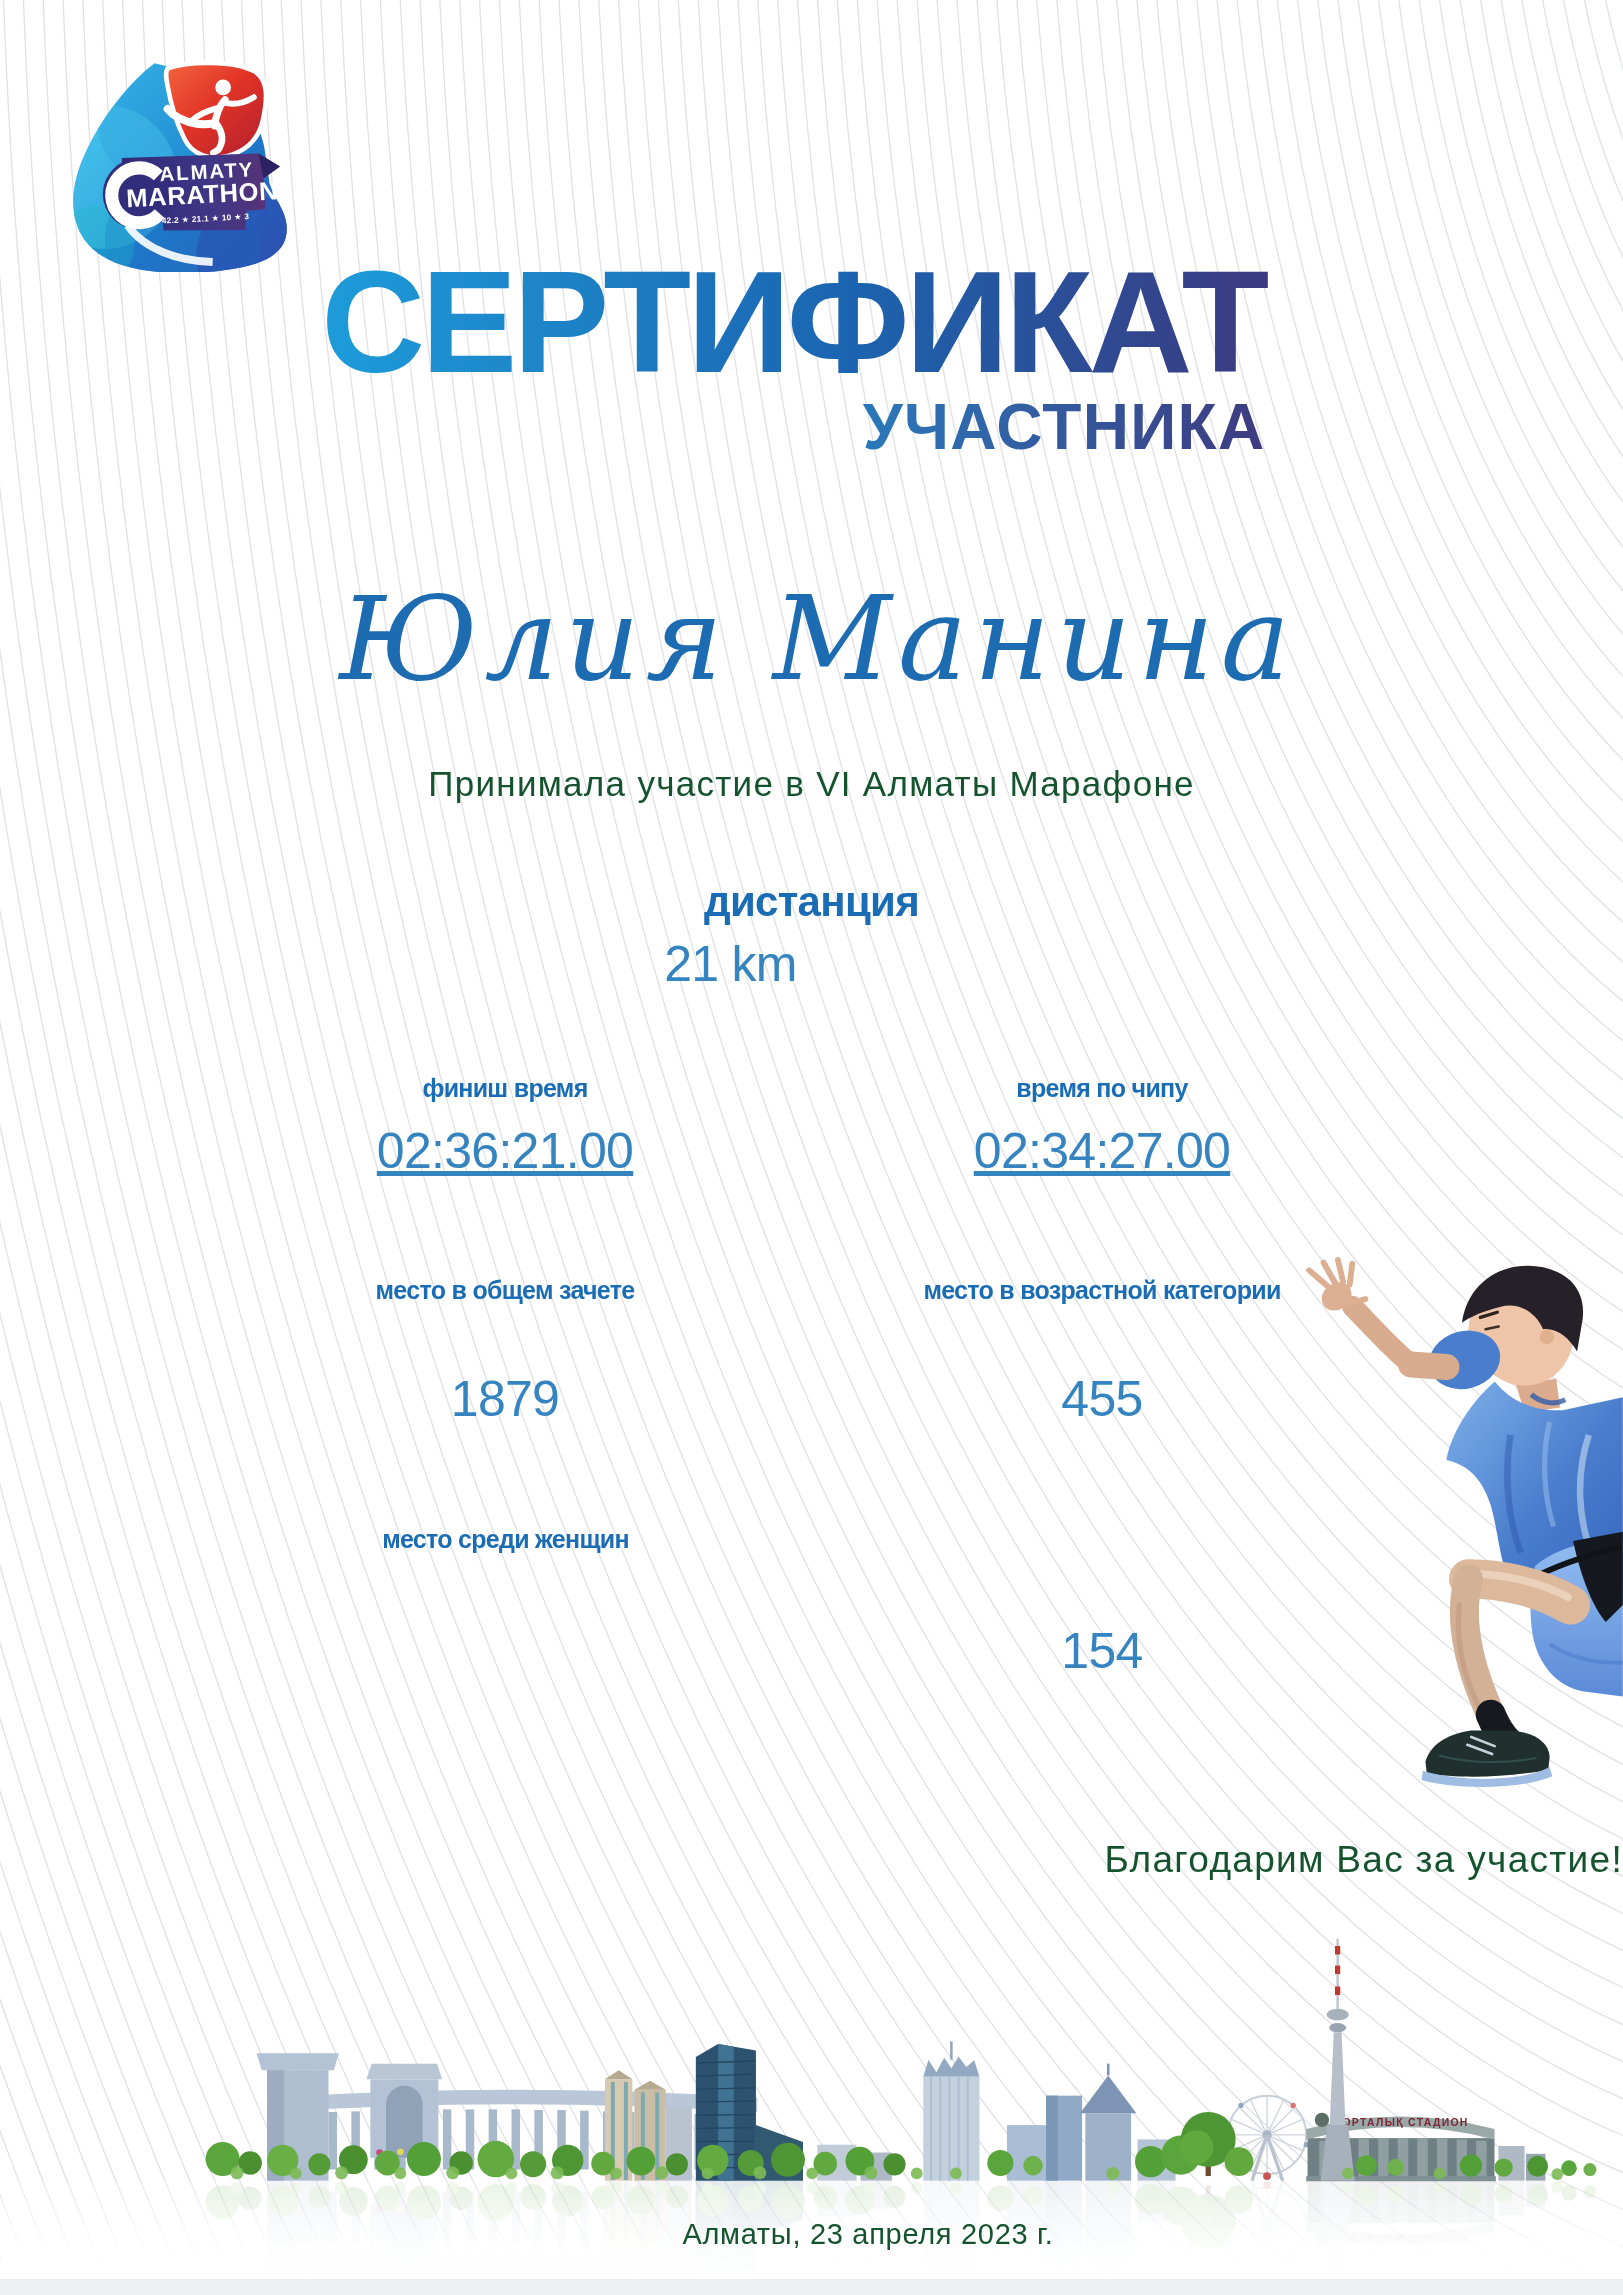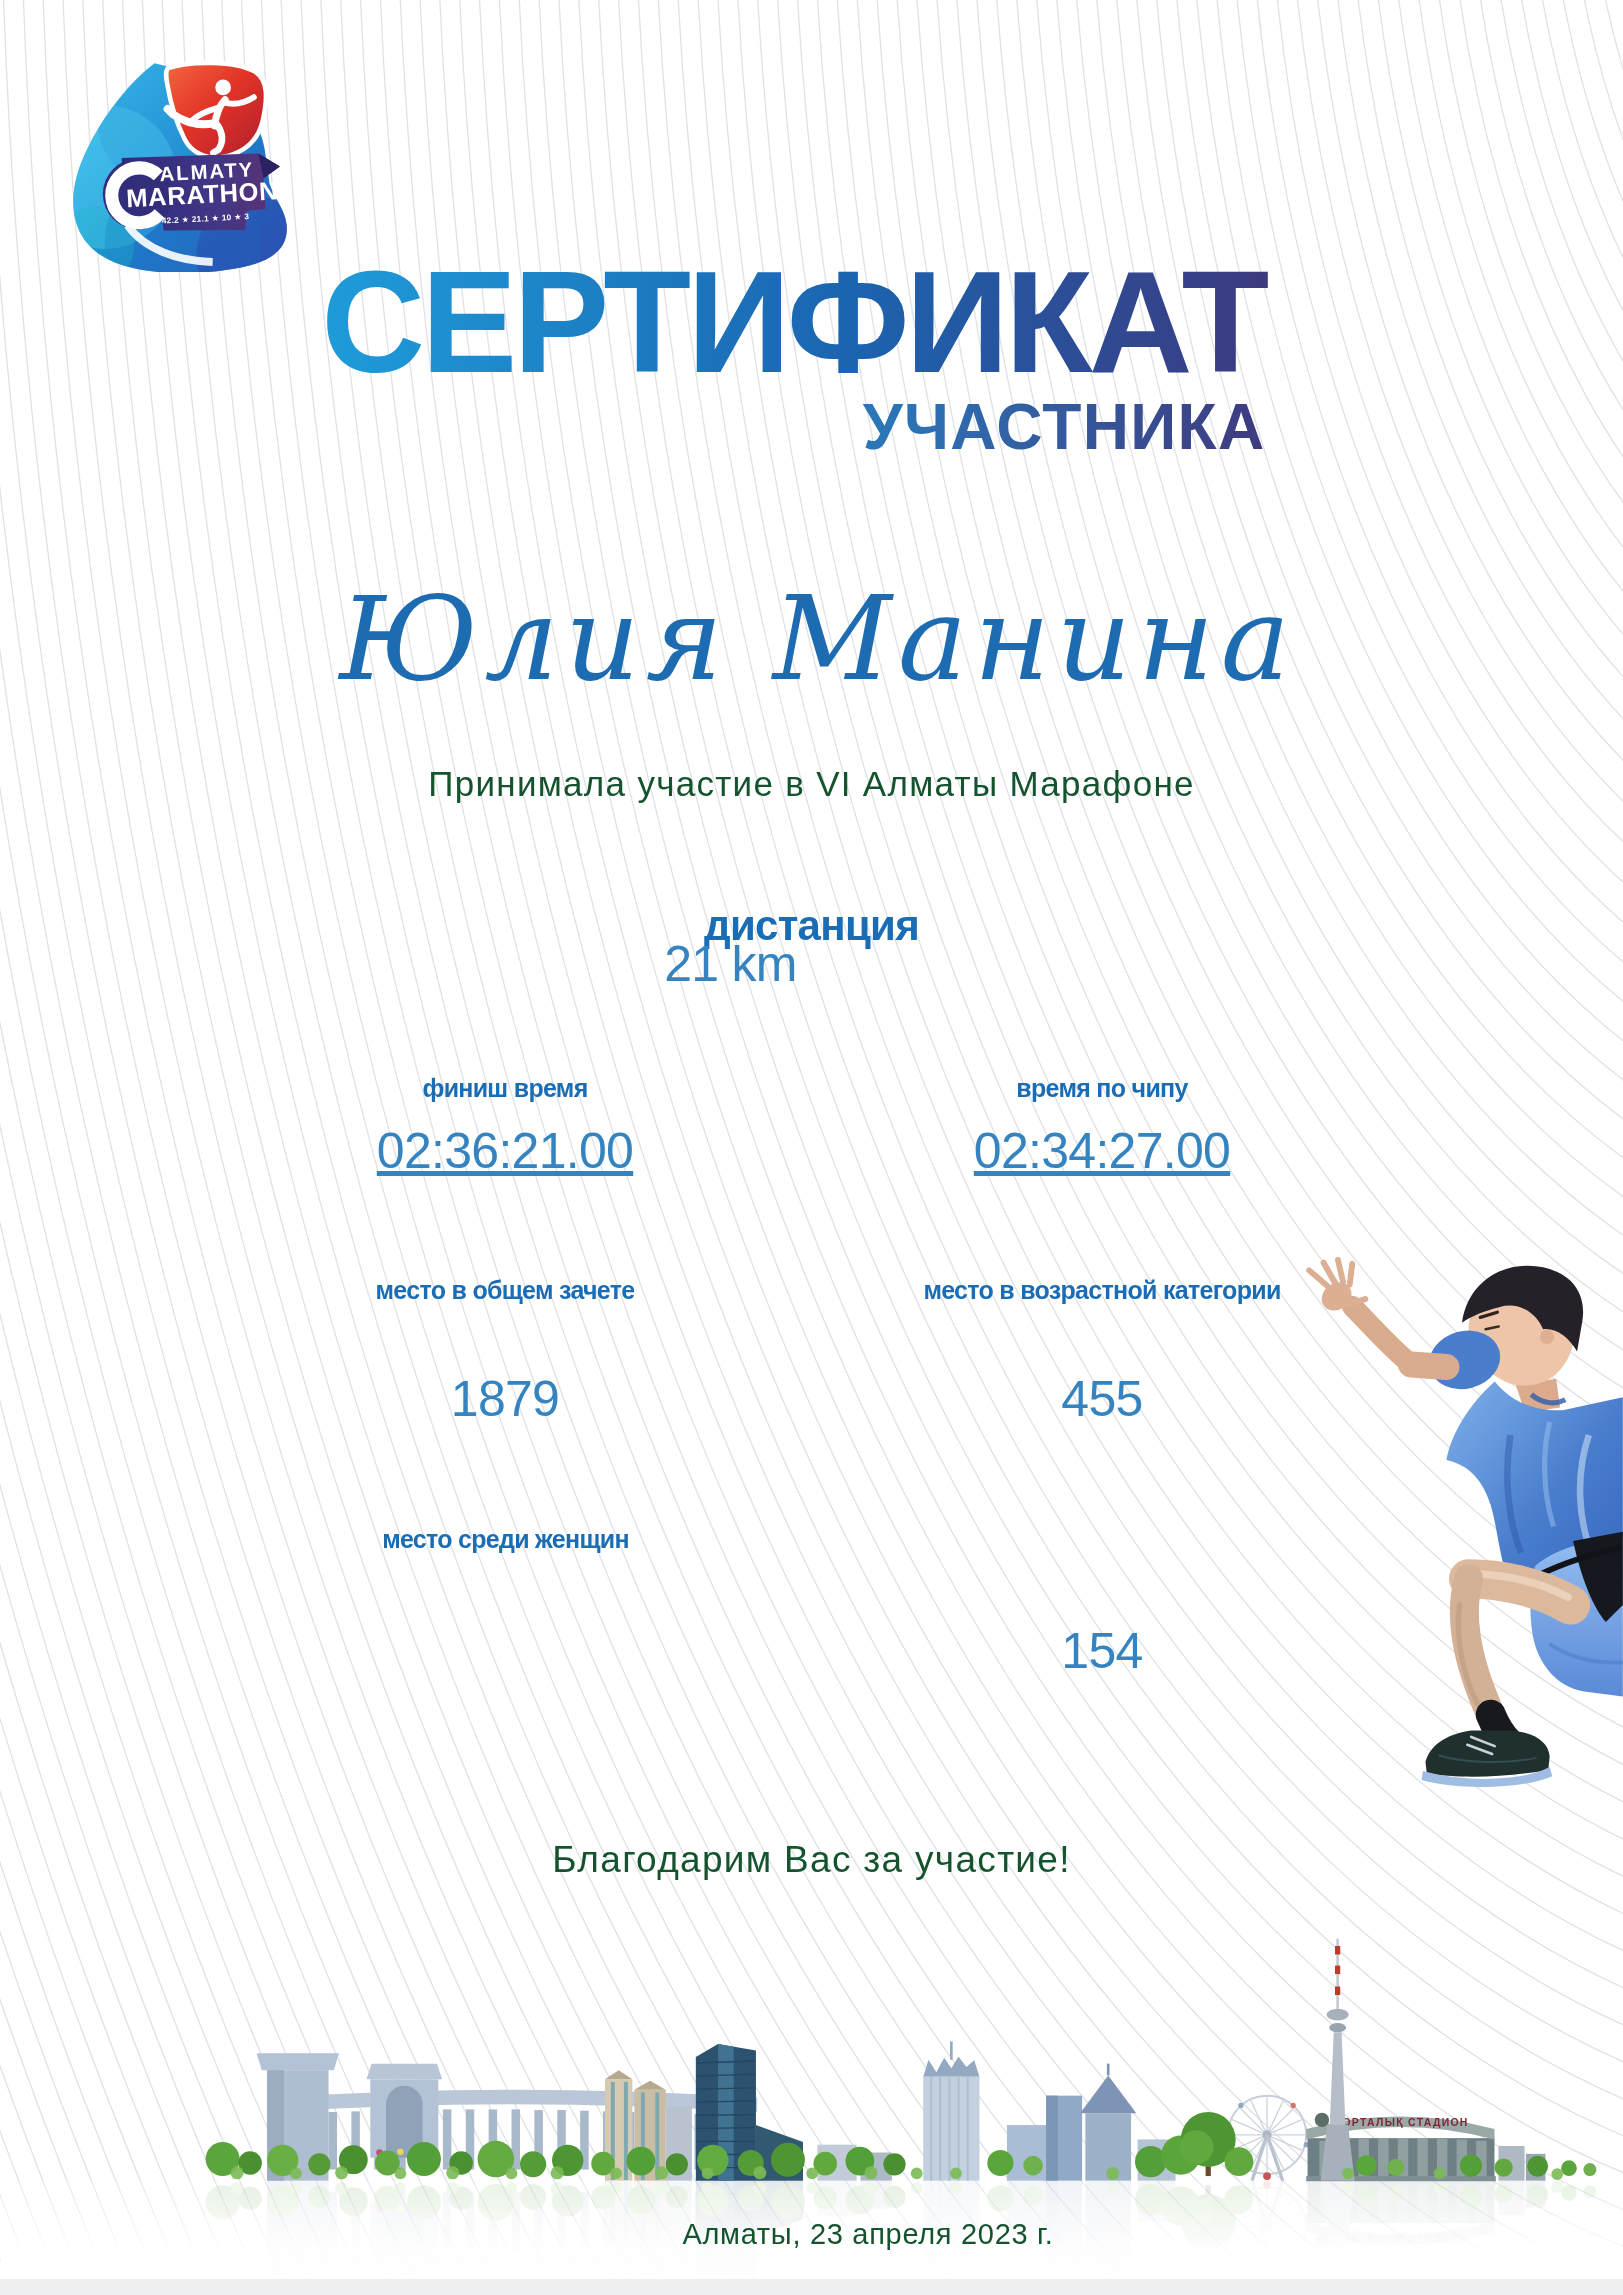--- a/index.html
+++ b/index.html
@@ -17,35 +17,35 @@
   .runner-svg{position:absolute;left:1275px;top:1239px;}
   .name{
     position:absolute;left:0;top:570px;width:1623px;text-align:center;
     font-family:"DejaVu Serif","Liberation Serif",serif;font-style:italic;
     font-size:116px;line-height:137px;color:#1d6cb2;letter-spacing:6.5px;padding-left:13px;box-sizing:border-box;
   }
   .thin{color:#14532d;font-weight:400;}
   .participation{left:0;top:764px;width:1623px;text-align:center;font-size:35px;letter-spacing:1.3px;}
   .lbl{color:#1a6db4;font-weight:700;text-align:center;font-size:25px;line-height:47px;letter-spacing:-0.7px;}
   .val{color:#3584c0;font-weight:400;text-align:center;font-size:50px;line-height:54px;letter-spacing:-0.7px;}
-  .dist-lbl{left:0;top:878px;width:1623px;font-size:42px;margin-top:24px;}
+  .dist-lbl{left:0;top:878px;width:1623px;font-size:42px;}
   .dist-val{left:0;top:937px;width:1461px;}
   .l-col{left:276px;width:458px;}
   .r-col{left:873px;width:458px;}
   .row1-lbl{top:1065px;}
   .row1-val{top:1124px;text-decoration:underline;}
   .row2-lbl{top:1267px;}
   .row2-val{top:1372px;}
   .row3-lbl{top:1516px;}
   .row3-val{top:1624px;}
   .w-480{left:348px;width:314px;}
   .w-420{left:368px;width:275px;}
   .w-600{left:906px;width:392px;}
   .w-700{left:873px;width:458px;}
-  .thanks{left:0;top:1839px;width:1623px;text-align:center;font-size:37px;letter-spacing:1.3px;}
+  .thanks{left:0;top:1839px;width:1623px;text-align:right;font-size:37px;letter-spacing:1.3px;}
   .date{left:672px;top:2218px;width:392px;text-align:center;font-size:29px;letter-spacing:0.7px;}
   .bottom-strip{position:absolute;left:0;bottom:0;width:1623px;height:15.7px;background:#edf0f3;z-index:6;}
 </style>
 </head>
 <body>
 
 <div class="page">
 
   <svg class="bg-pattern" id="bgpat" viewBox="0 0 2482 3510" preserveAspectRatio="none">
       <ellipse cx="2950" cy="-350" rx="77.0" ry="140"></ellipse>

